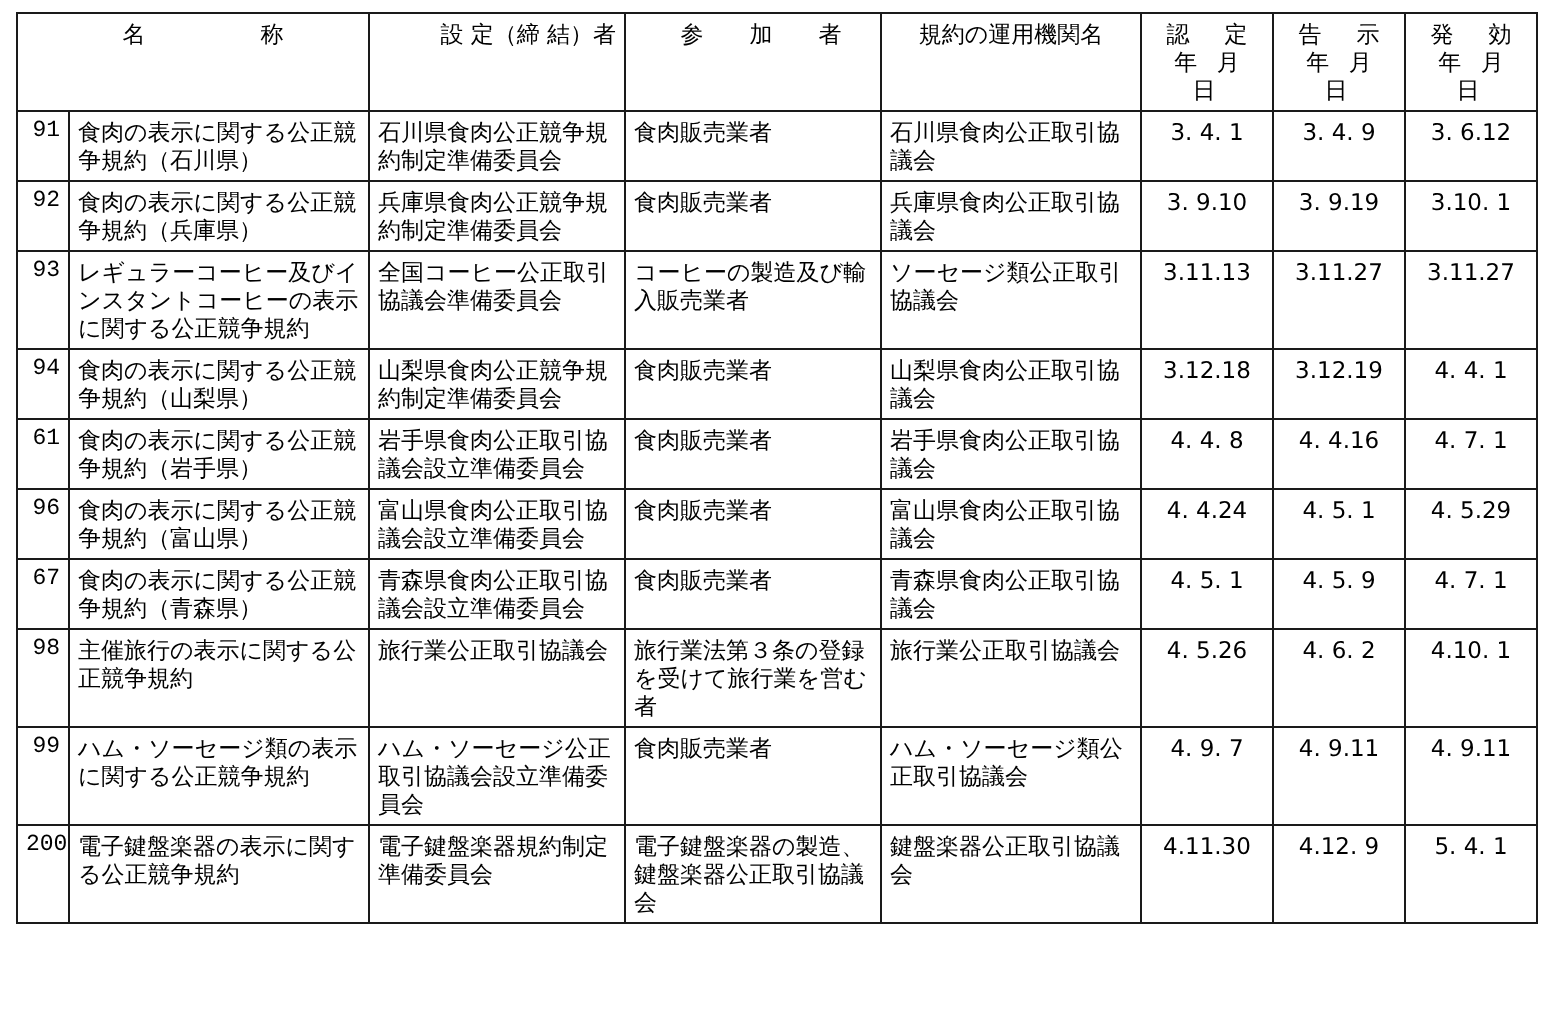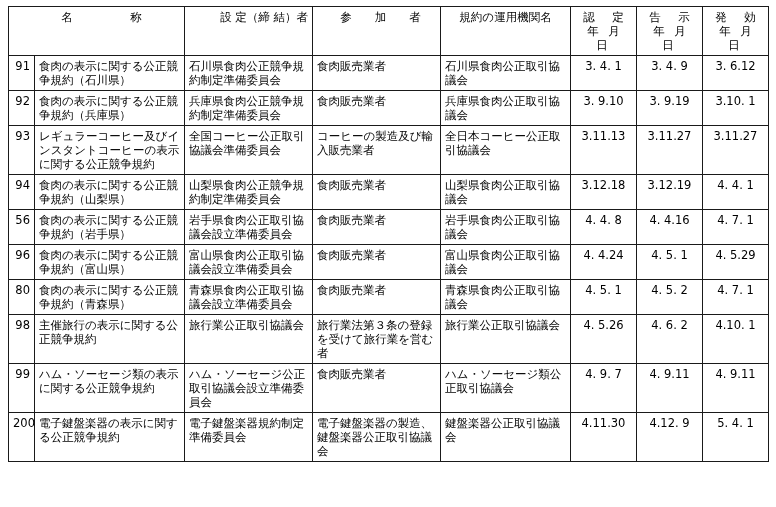--- a/index.html
+++ b/index.html
@@ -62,20 +62,21 @@
   col.c-setter  { width: 128px; }
   col.c-part    { width: 128px; }
   col.c-organ   { width: 130px; }
   col.c-date    { width: 66px; }
 
   td.no {
     text-align: right;
     padding-right: 3px;
     font-size: 11.5px;
     white-space: nowrap;
+    font-family: Liberation Mono, monospace;
   }
   td.name { padding-left: 4px; margin-left: 26px; }
   td.date {
     text-align: center;
     white-space: nowrap;
     font-size: 11.5px;
     letter-spacing: 0.5px;
   }
   .row-cells td { height: auto; }
 </style>
@@ -133,63 +134,63 @@
         <td>兵庫県食肉公正取引協議会</td>
         <td class="date">3. 9.10</td>
         <td class="date">3. 9.19</td>
         <td class="date">3.10. 1</td>
       </tr>
       <tr class="row-cells">
         <td class="no">93</td>
         <td class="name">レギュラーコーヒー及びインスタントコーヒーの表示に関する公正競争規約</td>
         <td>全国コーヒー公正取引協議会準備委員会</td>
         <td>コーヒーの製造及び輸入販売業者</td>
-        <td>全日本コーヒー公正取引協議会</td>
+        <td>ソーセージ類公正取引協議会</td>
         <td class="date">3.11.13</td>
         <td class="date">3.11.27</td>
         <td class="date">3.11.27</td>
       </tr>
       <tr class="row-cells">
         <td class="no">94</td>
         <td class="name">食肉の表示に関する公正競争規約（山梨県）</td>
         <td>山梨県食肉公正競争規約制定準備委員会</td>
         <td>食肉販売業者</td>
         <td>山梨県食肉公正取引協議会</td>
         <td class="date">3.12.18</td>
         <td class="date">3.12.19</td>
         <td class="date">4. 4. 1</td>
       </tr>
       <tr class="row-cells">
-        <td class="no">56</td>
+        <td class="no">61</td>
         <td class="name">食肉の表示に関する公正競争規約（岩手県）</td>
         <td>岩手県食肉公正取引協議会設立準備委員会</td>
         <td>食肉販売業者</td>
         <td>岩手県食肉公正取引協議会</td>
         <td class="date">4. 4. 8</td>
         <td class="date">4. 4.16</td>
         <td class="date">4. 7. 1</td>
       </tr>
       <tr class="row-cells">
         <td class="no">96</td>
         <td class="name">食肉の表示に関する公正競争規約（富山県）</td>
         <td>富山県食肉公正取引協議会設立準備委員会</td>
         <td>食肉販売業者</td>
         <td>富山県食肉公正取引協議会</td>
         <td class="date">4. 4.24</td>
         <td class="date">4. 5. 1</td>
         <td class="date">4. 5.29</td>
       </tr>
       <tr class="row-cells">
-        <td class="no">80</td>
+        <td class="no">67</td>
         <td class="name">食肉の表示に関する公正競争規約（青森県）</td>
         <td>青森県食肉公正取引協議会設立準備委員会</td>
         <td>食肉販売業者</td>
         <td>青森県食肉公正取引協議会</td>
         <td class="date">4. 5. 1</td>
-        <td class="date">4. 5. 2</td>
+        <td class="date">4. 5. 9</td>
         <td class="date">4. 7. 1</td>
       </tr>
       <tr class="row-cells">
         <td class="no">98</td>
         <td class="name">主催旅行の表示に関する公正競争規約</td>
         <td>旅行業公正取引協議会</td>
         <td>旅行業法第３条の登録を受けて旅行業を営む者</td>
         <td>旅行業公正取引協議会</td>
         <td class="date">4. 5.26</td>
         <td class="date">4. 6. 2</td>

